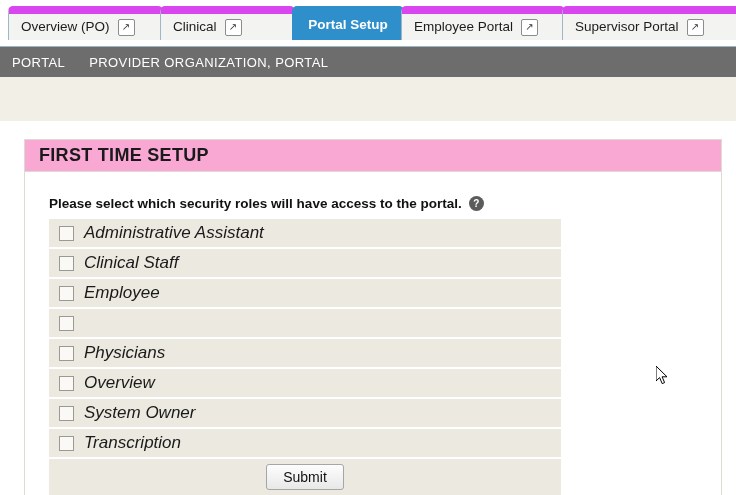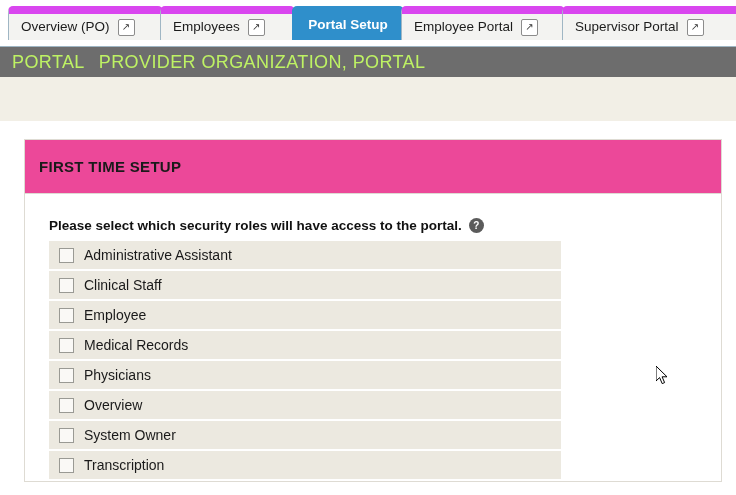--- a/index.html
+++ b/index.html
@@ -66,26 +66,26 @@
     font-size: 10px;
     line-height: 1;
     color: #333333;
     flex: 0 0 auto;
   }
 
   
   .headerbar {
     height: 30px;
     background: #6d6d6d;
-    color: #bef264;
+    color: #ffffff;
     display: flex;
     align-items: center;
     padding-left: 12px;
-    gap: 14px;
-    font-size: 18px;
+    gap: 24px;
+    font-size: 13px;
     letter-spacing: .4px;
     border-top: 1px solid #9fb6c4;
   }
   .headerbar .crumb-main { font-weight: normal; }
 
   
   .page {
     background: #f2efe6;
     height: 44px;
   }
@@ -94,25 +94,25 @@
     padding: 0 8px;
     height: calc(495px - 46px - 30px - 44px);
     box-sizing: border-box;
   }
   .panel {
     margin: 18px 6px 0 16px;
     border: 1px solid #dedbd3;
     background: #ffffff;
   }
   .panel-title {
-    background: #ec4899;
+    background: #f9a8d4;
     border-bottom: 1px solid #dedbd3;
-    padding: 18px 14px;
-    font-weight: bold;
-    font-size: 15px;
+    padding: 5px 14px;
+    font-weight: bold;
+    font-size: 18px;
     letter-spacing: .3px;
     color: #1a1a1a;
   }
   .panel-body {
     padding: 10px 0 0 0;
   }
   .prompt {
     display: flex;
     align-items: center;
     gap: 7px;
@@ -139,22 +139,23 @@
     margin: 0 160px 0 24px;
   }
   .role-row {
     display: flex;
     align-items: center;
     gap: 10px;
     height: 28px;
     padding-left: 10px;
     background: #ece9e0;
     border-bottom: 2px solid #ffffff;
-    font-size: 14px;
+    font-size: 17px;
     color: #1a1a1a;
+    font-style: italic;
   }
   .cb {
     width: 13px;
     height: 13px;
     border: 1px solid #9a9a94;
     background: #faf9f6;
     flex: 0 0 auto;
   }
   .submit-row {
     margin: 0 160px 0 24px;
@@ -187,21 +188,21 @@
 </style>
 </head>
 <body>
 
 <div class="tabbar">
   <div class="tab" style="left:8px;width:155px;">
     <span class="tab-label">Overview (PO)</span>
     <span class="ext-icon">↗</span>
   </div>
   <div class="tab" style="left:160px;width:135px;">
-    <span class="tab-label">Employees</span>
+    <span class="tab-label">Clinical</span>
     <span class="ext-icon">↗</span>
   </div>
   <div class="tab active" style="left:292px;width:112px;justify-content:center;padding:0 12px;">
     <span class="tab-label">Portal Setup</span>
   </div>
   <div class="tab" style="left:401px;width:164px;">
     <span class="tab-label">Employee Portal</span>
     <span class="ext-icon">↗</span>
   </div>
   <div class="tab" style="left:562px;width:204px;">
@@ -235,40 +236,42 @@
         <div class="role-row">
           <span class="cb"></span>
           <span>Clinical Staff</span>
         </div>
         <div class="role-row">
           <span class="cb"></span>
           <span>Employee</span>
         </div>
         <div class="role-row">
           <span class="cb"></span>
-          <span>Medical Records</span>
         </div>
         <div class="role-row">
           <span class="cb"></span>
           <span>Physicians</span>
         </div>
         <div class="role-row">
           <span class="cb"></span>
           <span>Overview</span>
         </div>
         <div class="role-row">
           <span class="cb"></span>
           <span>System Owner</span>
         </div>
         <div class="role-row">
           <span class="cb"></span>
           <span>Transcription</span>
         </div>
       </div>
 
+      <div class="submit-row">
+        <button class="submit-btn">Submit</button>
+      </div>
 
     </div>
   </div>
 </div>
 
 <svg class="cursor" viewBox="0 0 14 20">
   <polygon points="0,0 0,15 3.6,11.6 6.2,17.6 8.6,16.6 6.1,10.8 11,10.8" fill="#ffffff" stroke="#000000" stroke-width="1"></polygon>
 </svg>
 
 </body></html>

